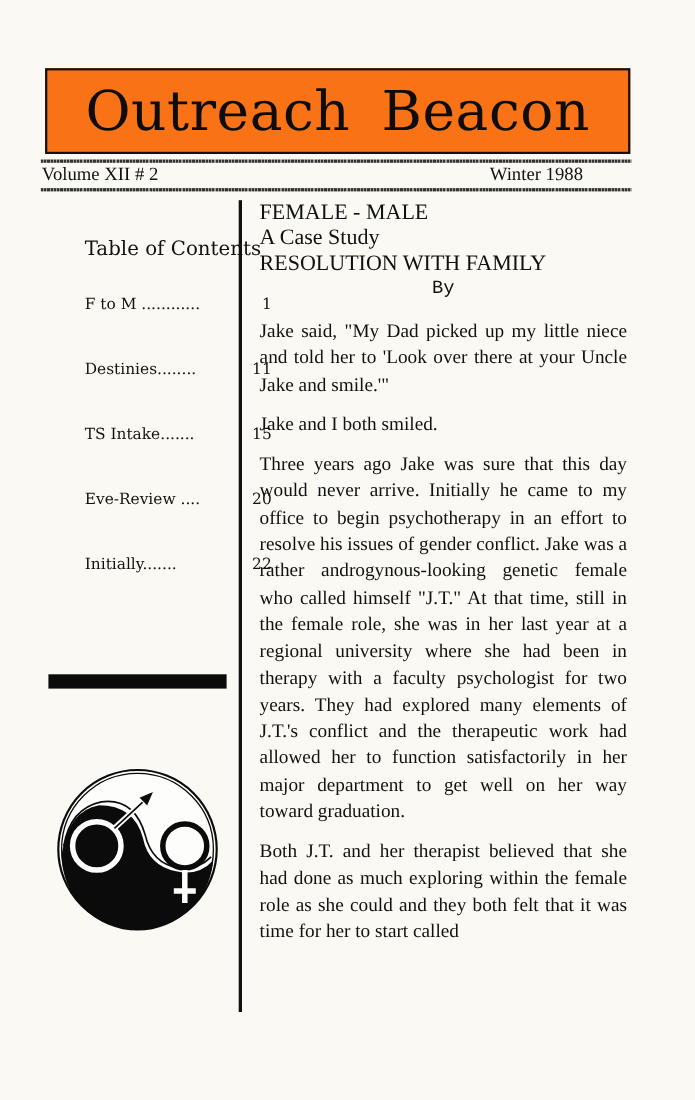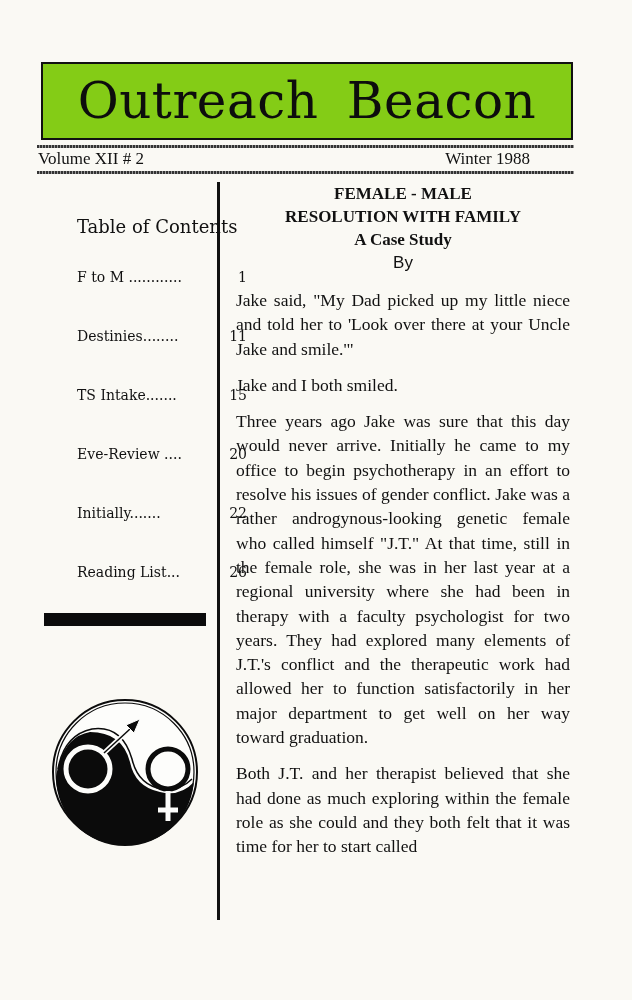--- a/index.html
+++ b/index.html
@@ -2,21 +2,21 @@
 <html><head>
 <meta charset="utf-8">
 <style>
   html, body { margin:0; padding:0; }
   body {
     width:632px; height:1000px; background:#faf9f4; position:relative; overflow:hidden;
     font-family:"Liberation Serif", serif; color:#111;
   }
   .masthead {
     position:absolute; left:41px; top:62px; width:532px; height:78px;
-    border:2px solid #111; box-sizing:border-box; background:#84cc16;
+    border:2px solid #111; box-sizing:border-box; background:#f97316;
     display:flex; align-items:center; justify-content:center;
   }
   .masthead-title {
     font-family:"DejaVu Serif", serif; font-size:50px; letter-spacing:0.5px; word-spacing:12px;
     color:#0d0d0d; line-height:1;
   }
   .rule { position:absolute; left:37px; width:537px; height:3px;
     background:repeating-linear-gradient(90deg,#333 0 2px,#999 2px 3px); }
   .rule.top { top:145px; }
   .rule.bottom { top:171px; }
@@ -30,22 +30,22 @@
   .toc { position:absolute; left:37px; top:216px; width:170px; font-family:"DejaVu Serif", serif;margin-left:40px; }
   .toc-heading { font-size:18px; margin:0 0 32px 0; }
   .toc-item { font-size:14px; height:59px; display:flex; justify-content:space-between; white-space:nowrap; }
   .toc-item .label { }
   .toc-item .page { }
   .toc-bar { position:absolute; left:44px; top:613px; width:162px; height:13px; background:#0b0b0b; }
 
   .logo { position:absolute; left:50px; top:697px; width:150px; height:150px; }
 
   .article { position:absolute; left:236px; top:182px; width:334px; }
-  .article-title { text-align:center; font-weight:bold; font-size:17px; line-height:23px; }
-  .article-by { text-align:center; font-family:Liberation Sans, sans-serif; font-size:17px; line-height:22px; margin-top:1px; }
+  .article-title { text-align:left; font-weight:normal; font-size:20px; line-height:23px; }
+  .article-by { text-align:center; font-family:Liberation Mono, monospace; font-size:17px; line-height:22px; margin-top:1px; }
   .article-author { text-align:center; font-size:17px; margin-top:10px; line-height:22px; }
   .article p { margin:12px 0 0 0; font-size:17.5px; line-height:24.3px; text-align:justify; }
   .article p.first { margin-top:14px; }
 </style>
 </head>
 <body>
 
 <div class="masthead">
   <span class="masthead-title">Outreach Beacon</span>
 </div>
@@ -73,24 +73,20 @@
       <span class="page">15</span>
     </div>
   <div class="toc-item">
       <span class="label">Eve-Review ....</span>
       <span class="page">20</span>
     </div>
   <div class="toc-item">
       <span class="label">Initially.......</span>
       <span class="page">22</span>
     </div>
-  <div class="toc-item">
-      <span class="label">Reading List...</span>
-      <span class="page">26</span>
-    </div>
 </div>
 <div class="toc-bar"></div>
 
 <div class="logo">
   <svg width="150" height="150" viewBox="0 0 150 150">
     <circle cx="75" cy="75" r="72" fill="#fdfdfb" stroke="#0b0b0b" stroke-width="2"></circle>
     <circle cx="75" cy="75" r="69" fill="none" stroke="#0b0b0b" stroke-width="1.2"></circle>
 
     <path d="M 6 80 A 69 69 0 0 0 144 80 L 144 85 Q 130 100 110 95 Q 85 90 80 65 Q 72 35 40 35 Q 12 40 6 80 Z" fill="#0b0b0b"></path>
     <path d="M 8 72 Q 14 38 42 32 Q 72 28 82 62 Q 88 88 112 92 Q 130 94 142 82" fill="none" stroke="#0b0b0b" stroke-width="1.5"></path>
@@ -101,20 +97,20 @@
     <polygon points="90,22 76,28 84,36" fill="#0b0b0b" stroke="#fdfdfb" stroke-width="1"></polygon>
 
     <circle cx="118" cy="72" r="20" fill="#fdfdfb" stroke="#0b0b0b" stroke-width="5"></circle>
     <line x1="118" y1="94" x2="118" y2="124" stroke="#fdfdfb" stroke-width="5"></line>
     <line x1="108" y1="113" x2="128" y2="113" stroke="#fdfdfb" stroke-width="5"></line>
   </svg>
 </div>
 
 <div class="article">
   <div class="article-title">FEMALE - MALE</div>
+  <div class="article-title">A  Case  Study</div>
   <div class="article-title">RESOLUTION WITH FAMILY</div>
-  <div class="article-title">A  Case  Study</div>
   <div class="article-by">By</div>
   <p class="first">Jake said, "My Dad picked up my little niece and told her to 'Look over there at your Uncle Jake and smile.'"</p>
   <p>Jake and I both smiled.</p>
   <p>Three years ago Jake was sure that this day would never arrive.  Initially he came to my office to begin psychotherapy in an effort to resolve his issues of gender conflict.  Jake was a rather androgynous-looking genetic female who called himself "J.T."  At that time, still in the female role, she was in her last year at a regional university where she had been in therapy with a faculty psychologist for two years.  They had explored many elements of J.T.'s conflict and the therapeutic work had allowed her to function satisfactorily in her major department to get well on her way toward graduation.</p>
   <p>Both J.T. and her therapist believed that she had done as much exploring within the female role as she could and they both felt that it was time for her to start called</p>
 </div>
 
 </body></html>

